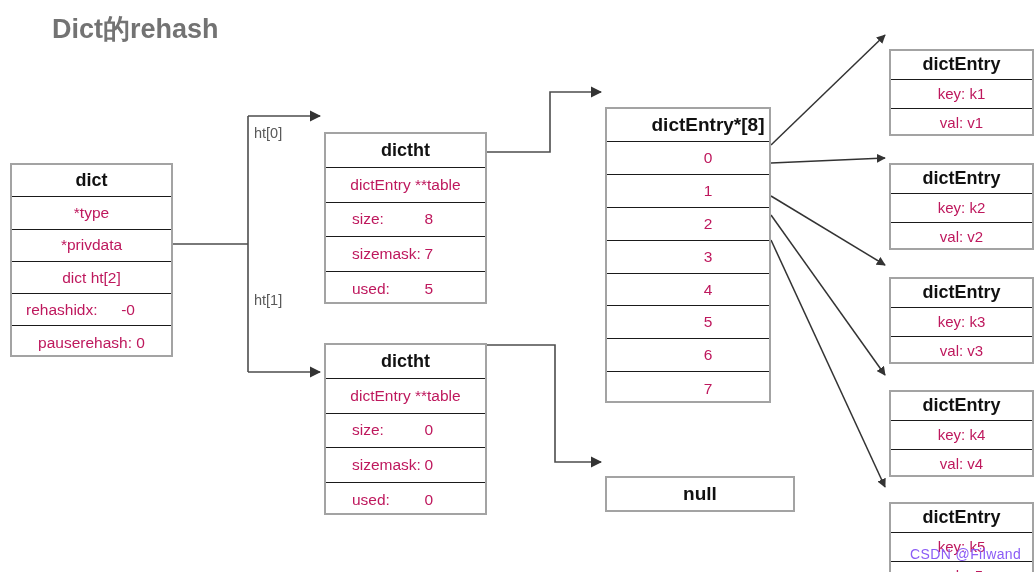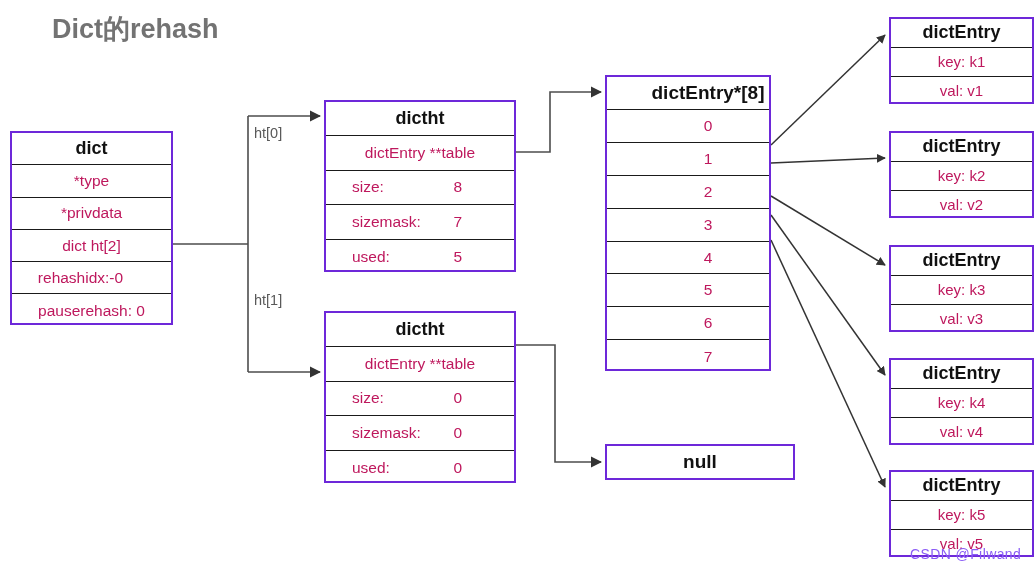--- a/index.html
+++ b/index.html
@@ -31,23 +31,24 @@
     font-size: 27px;
     font-weight: bold;
     color: #737373;
     letter-spacing: 0px;
     white-space: nowrap;
   }
 
   
   .box {
     position: absolute;
-    border: 2px solid #6d28d9;
+    border: 2px solid #a3a3a3;
     background: #ffffff;
     box-sizing: border-box;
+    margin-top: 32px;
   }
   .row {
     border-bottom: 1.5px solid #1a1a1a;
     box-sizing: border-box;
     display: flex;
     align-items: center;
     justify-content: center;
     color: #be185d;
     white-space: nowrap;
     overflow: hidden;
@@ -63,27 +64,27 @@
   
   #dict-box { left: 10px; top: 131px; width: 163px; height: 194px; }
   #dict-box .row { height: 32.3px; font-size: 15.5px; }
   #dict-box .hdr { font-size: 18px; }
   .kv {
     width: 100%;
     display: flex;
     align-items: center;
     padding: 0 14px;
     box-sizing: border-box;
-    justify-content: center;
+    justify-content: space-between;
   }
   .kv .k { }
   .kv .v { padding-right: 22px; }
 
   
-  .dictht { width: 192px; height: 172px; }
+  .dictht { width: 163px; height: 172px; }
   #ht0-box { left: 324px; top: 100px; }
   #ht1-box { left: 324px; top: 311px; }
   .dictht .row { height: 34.4px; font-size: 15.5px; }
   .dictht .hdr { font-size: 18px; }
   .dictht .lbl { width: 100%; padding: 0 26px; box-sizing: border-box; display: flex; justify-content: space-between; }
   .dictht .lbl .v { padding-right: 26px; }
 
   
   #arr-box { left: 605px; top: 75px; width: 166px; height: 296px; }
   #arr-box .row { height: 32.9px; font-size: 15.5px; padding-left: 40px; }

